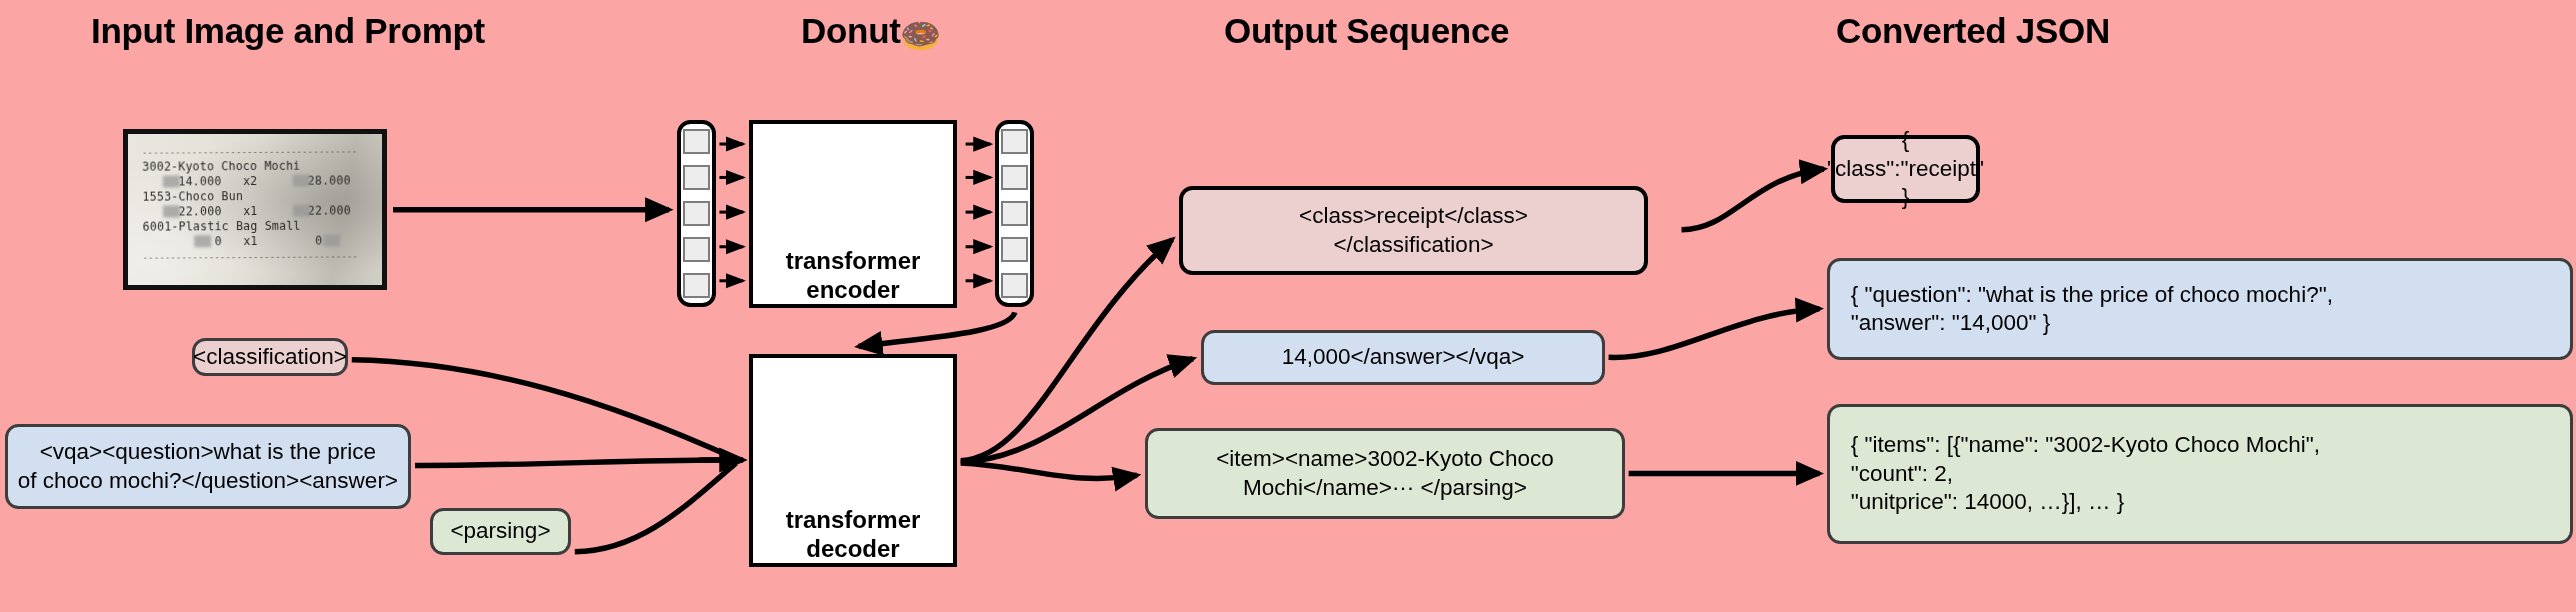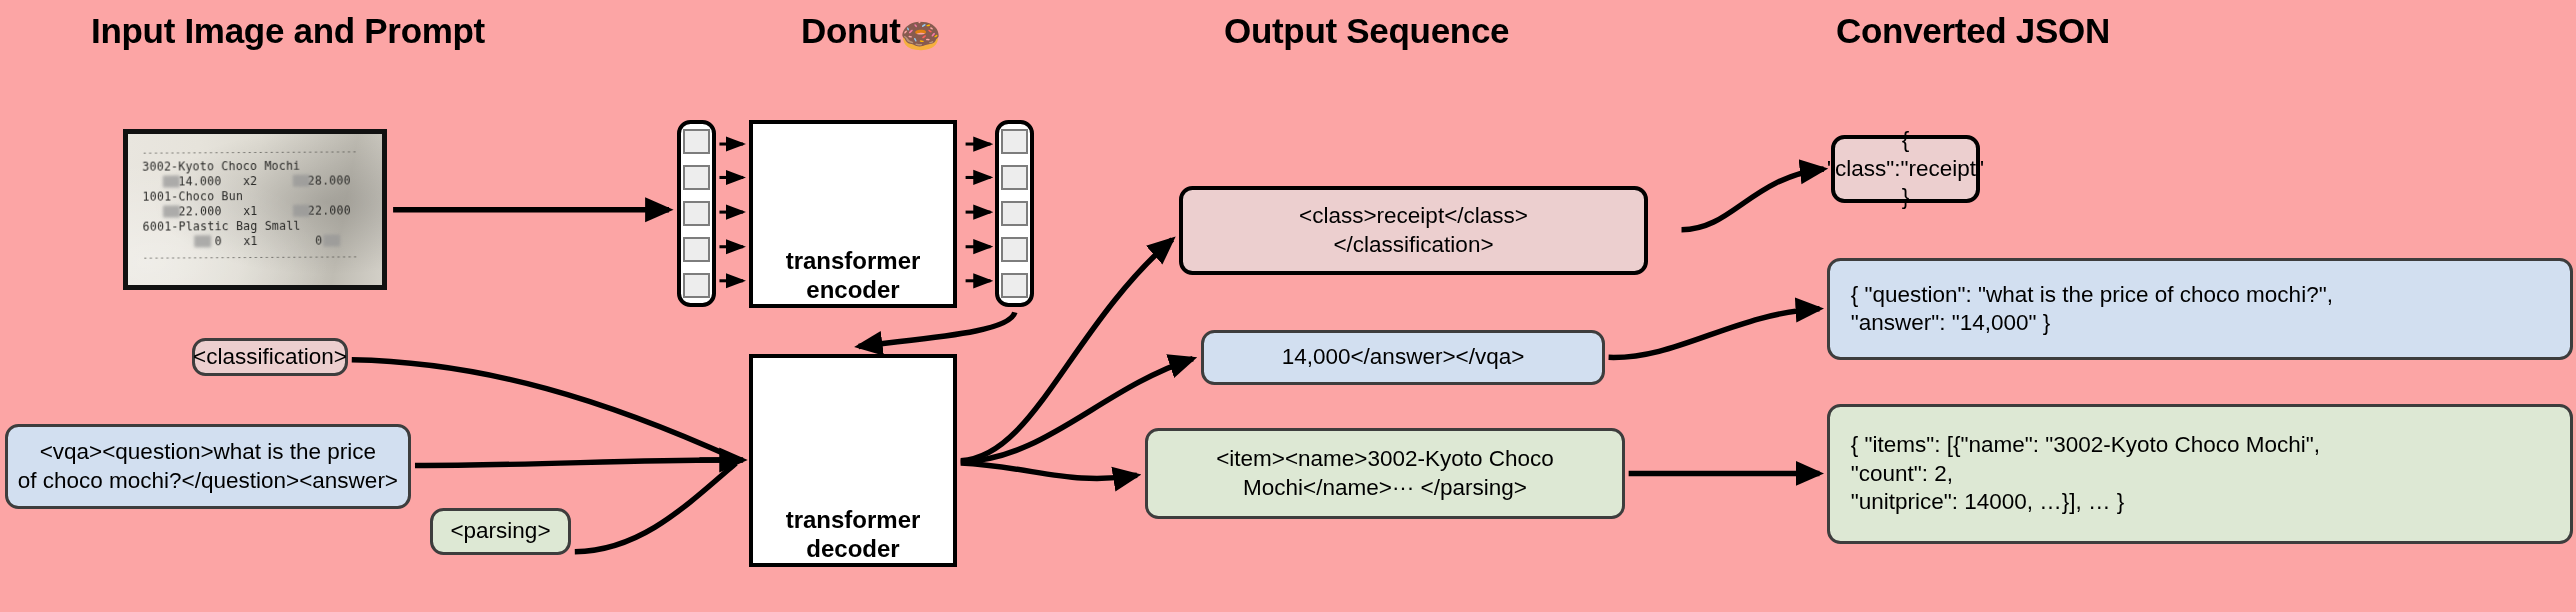--- a/index.html
+++ b/index.html
@@ -172,21 +172,21 @@
 
   <div class="col-title" style="left:1224px; top:11px;">Output Sequence</div>
 
   <div class="col-title" style="left:1836px; top:11px;">Converted JSON</div>
 
   <div class="receipt-frame" style="left:123px; top:129px; width:264px; height:161px;">
     <div class="receipt-paper"></div>
     <div class="receipt-text"><span class="rcp-dashline">---------------------------------------</span>
 <span>3002-Kyoto Choco Mochi</span>
 <span style="position:relative;">     <span class="rcp-redact" style="left:20.7px; top:1.2px; width:17px; height:12px;"></span><span>14.000</span>   <span>x2</span>       <span class="rcp-redact" style="left:150px; top:1.2px; width:17px; height:12px;"></span><span>28.000</span></span>
-<span>1001-Choco Bun</span>
+<span>1553-Choco Bun</span>
 <span style="position:relative;">     <span class="rcp-redact" style="left:20.7px; top:1.2px; width:17px; height:12px;"></span><span>22.000</span>   <span>x1</span>       <span class="rcp-redact" style="left:150px; top:1.2px; width:17px; height:12px;"></span><span>22.000</span></span>
 <span>6001-Plastic Bag Small</span>
 <span style="position:relative;">          <span class="rcp-redact" style="left:51px; top:1.2px; width:17px; height:12px;"></span><span>0</span>   <span>x1</span>        <span class="rcp-redact" style="left:180px; top:1.2px; width:17px; height:12px;"></span><span>0</span></span>
 <span class="rcp-dashline">---------------------------------------</span></div>
   </div>
 
   <div class="token-col" style="left:677px; top:120px; width:39px; height:187px;">
     <div class="token-cell"></div>
     <div class="token-cell"></div>
     <div class="token-cell"></div>

